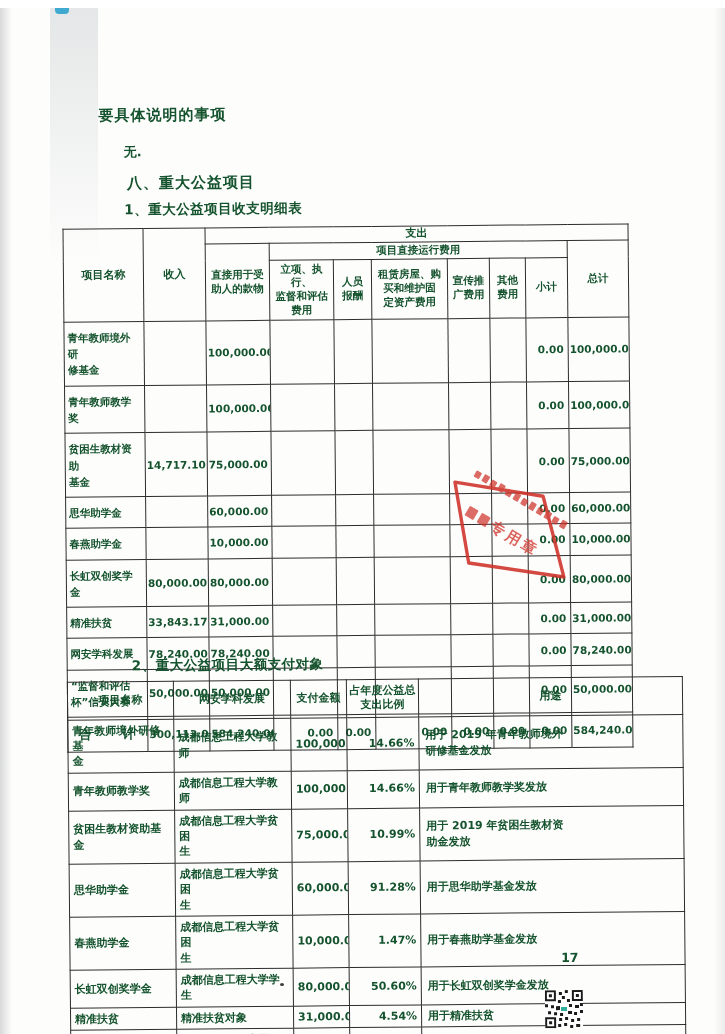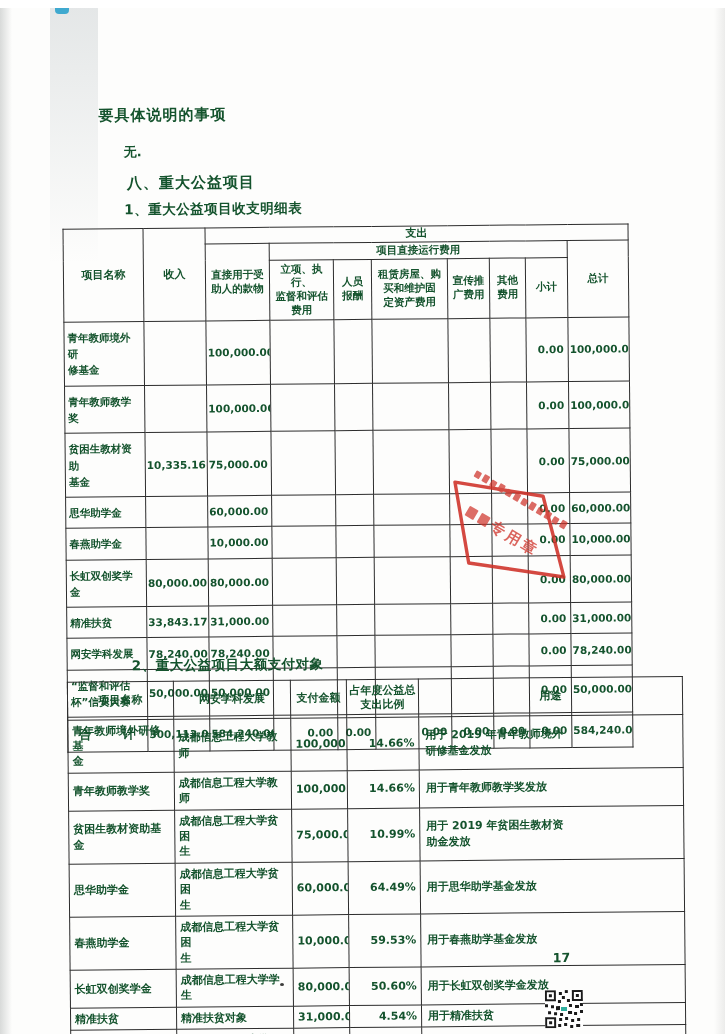--- a/index.html
+++ b/index.html
@@ -37,21 +37,21 @@
   .t1 td.num{font-size:10.5px;font-weight:600;text-align:right;padding:7px 4px 7px 1px;}
   .t1 td.center{text-align:center;font-size:12.5px;letter-spacing:2px;}
 
   .t2{left:65px;top:671px;width:615px;}
   .t2 th{font-size:11px;line-height:1.3;padding:4px 1px;}
   .t2 td{font-size:11px;white-space:pre-line;line-height:1.4;padding:3px 4px;}
   .t2 td.name{font-weight:bold;text-align:left;}
   .t2 td.num{font-weight:600;text-align:right;}
   .t2 td.purpose{font-weight:bold;text-align:left;padding-left:6px;}
 
-  .pagenum{position:absolute;left:540px;top:944px;width:34px;text-align:center;font-size:12.5px;font-weight:600;}
+  .pagenum{position:absolute;left:540px;top:944px;width:34px;text-align:right;font-size:12.5px;font-weight:600;}
   .stamp-svg{position:absolute;left:446px;top:460px;opacity:.88;}
   .qr-svg{position:absolute;left:540px;top:984px;}
 </style>
 </head>
 <body>
 
 <div class="canvas">
   <div class="edge-left"></div>
   <div class="edge-bottom"></div>
   <div class="edge-right"></div>
@@ -129,21 +129,21 @@
             <td class="num"></td>
             <td class="num"></td>
             <td class="num"></td>
             <td class="num"></td>
             <td class="num">0.00</td>
             <td class="num">100,000.00</td>
           </tr>
           <tr>
             <td class="name">贫困生教材资助
 基金</td>
-            <td class="num">10,335.16</td>
+            <td class="num">14,717.10</td>
             <td class="num">75,000.00</td>
             <td class="num"></td>
             <td class="num"></td>
             <td class="num"></td>
             <td class="num"></td>
             <td class="num"></td>
             <td class="num">0.00</td>
             <td class="num">75,000.00</td>
           </tr>
           <tr>
@@ -303,29 +303,29 @@
             <td class="num">75,000.00</td>
             <td class="num">10.99%</td>
             <td class="purpose">用于 2019 年贫困生教材资
 助金发放</td>
           </tr>
           <tr>
             <td class="name">思华助学金</td>
             <td class="name">成都信息工程大学贫困
 生</td>
             <td class="num">60,000.00</td>
-            <td class="num">64.49%</td>
+            <td class="num">91.28%</td>
             <td class="purpose">用于思华助学基金发放</td>
           </tr>
           <tr>
             <td class="name">春燕助学金</td>
             <td class="name">成都信息工程大学贫困
 生</td>
             <td class="num">10,000.00</td>
-            <td class="num">59.53%</td>
+            <td class="num">1.47%</td>
             <td class="purpose">用于春燕助学基金发放</td>
           </tr>
           <tr>
             <td class="name">长虹双创奖学金</td>
             <td class="name">成都信息工程大学学生</td>
             <td class="num">80,000.00</td>
             <td class="num">50.60%</td>
             <td class="purpose">用于长虹双创奖学金发放</td>
           </tr>
           <tr>

